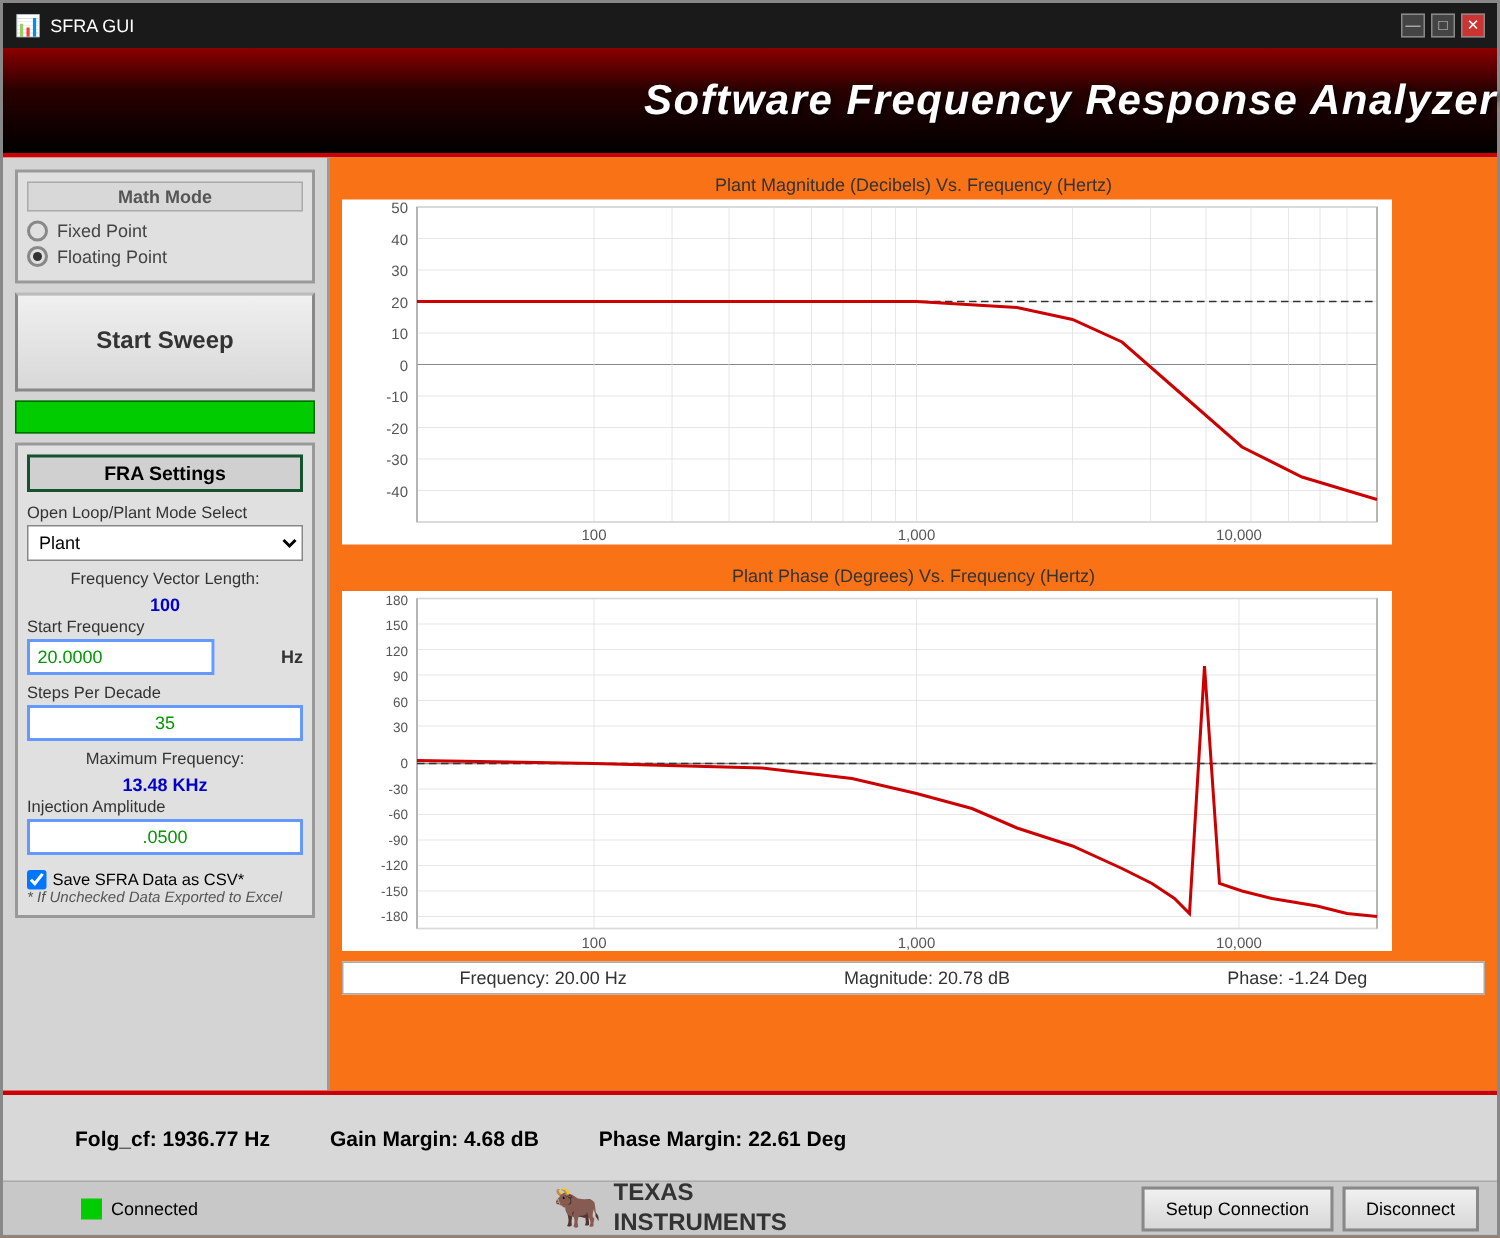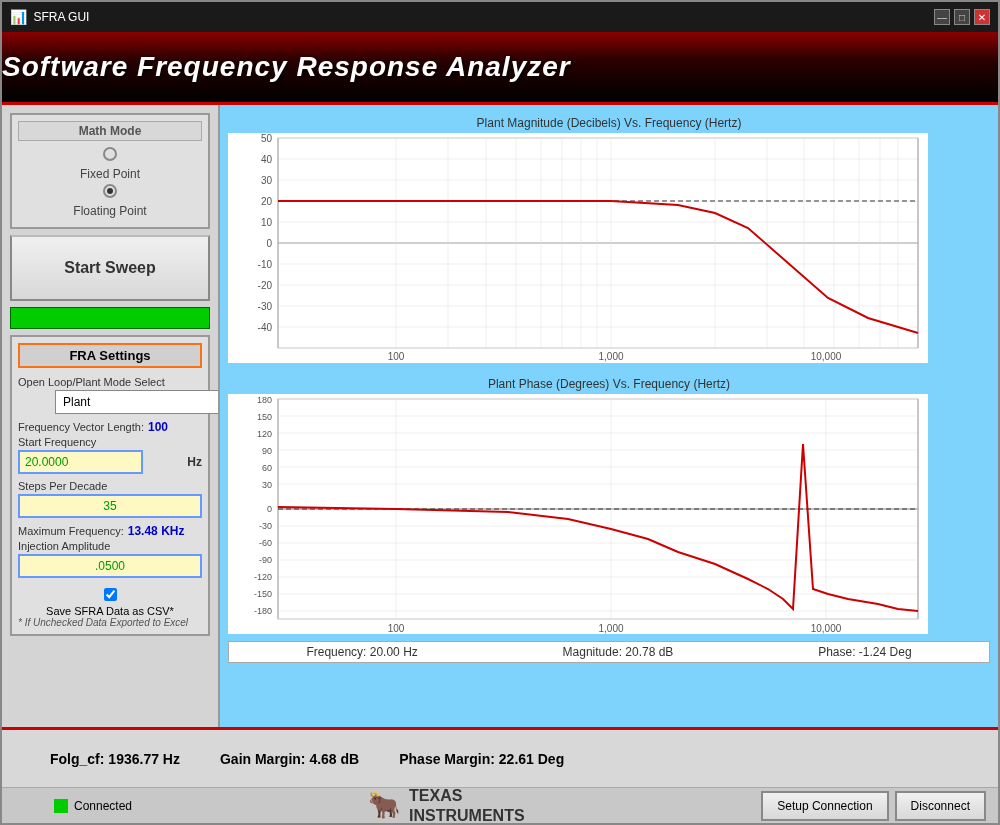--- a/index.html
+++ b/index.html
@@ -49,21 +49,21 @@
       display: flex;
       align-items: center;
       justify-content: center;
       cursor: pointer;
     }
     .header-banner {
       background: linear-gradient(to bottom, #8b0000, #2a0000 40%, #000 100%);
       height: 70px;
       display: flex;
       align-items: center;
-      justify-content: flex-start;
+      justify-content: flex-end;
       flex-shrink: 0;
     }
     .header-title {
       color: white;
       font-size: 28px;
       font-weight: bold;
       font-style: italic;
       text-shadow: 2px 2px 4px rgba(0,0,0,0.8);
       letter-spacing: 1px;
     }
@@ -100,21 +100,20 @@
       padding: 2px;
       margin-bottom: 6px;
     }
     .radio-option {
       display: flex;
       align-items: center;
       gap: 6px;
       font-size: 12px;
       color: #444;
       margin: 3px 0;
-      flex-direction: column;
     }
     .radio-circle {
       width: 14px;
       height: 14px;
       border-radius: 50%;
       border: 2px solid #888;
       display: flex;
       align-items: center;
       justify-content: center;
     }
@@ -143,56 +142,56 @@
     }
     .fra-settings-box {
       border: 2px solid #999;
       background: #e0e0e0;
       padding: 6px;
     }
     .fra-settings-title {
       text-align: center;
       font-weight: bold;
       font-size: 13px;
-      border: 2px solid #f97316;
+      border: 2px solid #14532d;
       background: #d0d0d0;
       padding: 3px;
       margin-bottom: 8px;
     }
     .field-label {
       font-size: 11px;
       color: #333;
       margin-bottom: 2px;
     }
     .field-value-inline {
       display: flex;
       align-items: center;
       gap: 4px;
       margin-bottom: 2px;
+      flex-direction: column;
     }
     .field-value-inline .field-label {
       margin-bottom: 0;
     }
     .field-value-inline .value {
       color: #0000cc;
       font-weight: bold;
     }
     .select-field {
       width: 100%;
       padding: 3px;
       border: 1px solid #888;
       background: white;
       font-size: 12px;
       margin-bottom: 6px;
-      margin-left: 37px;
     }
     .input-field {
       width: 100%;
       border: 2px solid #6699ff;
-      background: #fef9c3;
+      background: #ffffff;
       padding: 3px 5px;
       font-size: 12px;
       color: #009900;
       margin-bottom: 6px;
     }
     .input-with-unit {
       display: flex;
       align-items: center;
       gap: 4px;
       margin-bottom: 6px;
@@ -206,34 +205,33 @@
       font-weight: bold;
       color: #333;
       margin-left: 40px;
     }
     .checkbox-row {
       display: flex;
       align-items: center;
       gap: 4px;
       margin-top: 4px;
       font-size: 11px;
-      flex-direction: column;
     }
     .note-text {
       font-size: 10px;
       color: #555;
       font-style: italic;
     }
     .right-panel {
       flex: 1;
       display: flex;
       flex-direction: column;
       padding: 8px;
       gap: 4px;
-      background: #7dd3fc;
+      background: #f97316;
     }
     .chart-title {
       text-align: center;
       font-size: 12px;
       color: #333;
       padding: 3px;
     }
     .chart-container {
       position: relative;
       width: 100%;

